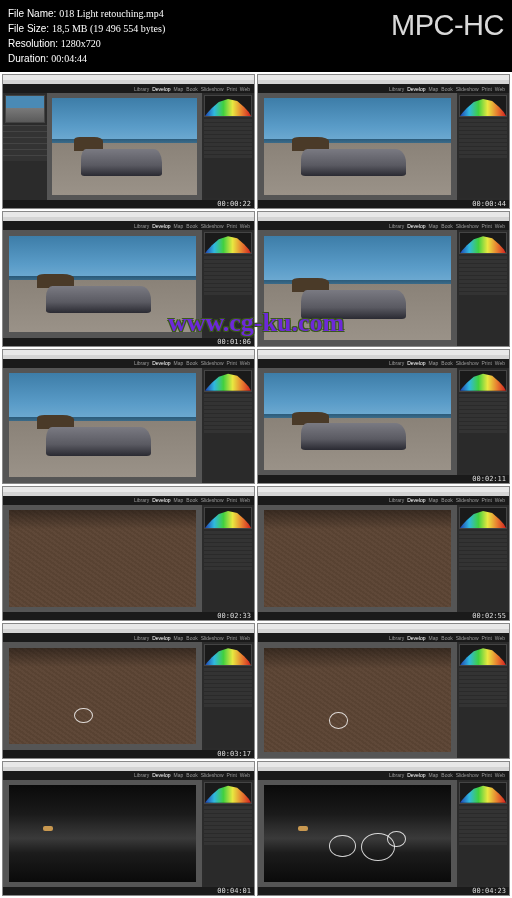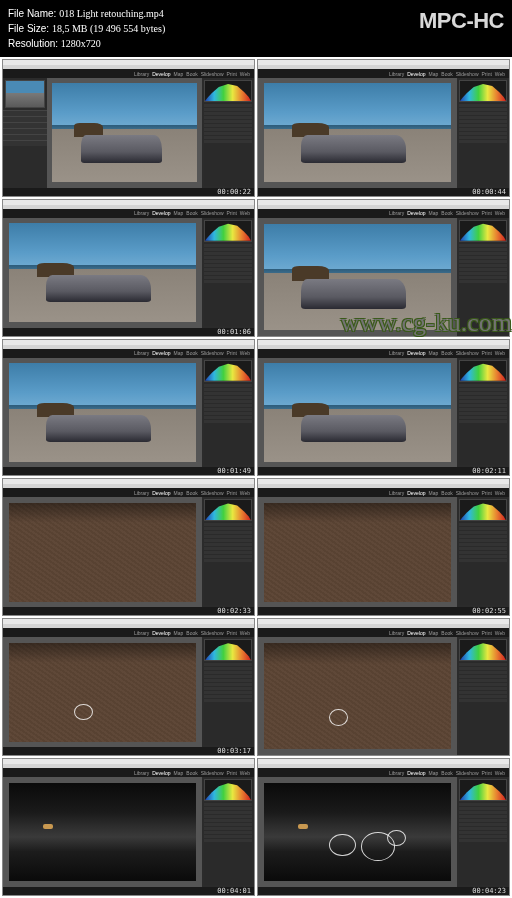--- a/index.html
+++ b/index.html
@@ -5,21 +5,21 @@
   * { margin: 0; padding: 0; box-sizing: border-box; }
   body { width: 512px; height: 898px; background: #fff; font-family: Arial, sans-serif; font-size: 9px; overflow: hidden; }
   
   .container { width: 512px; height: 898px; display: flex; flex-direction: column; }
   
   
   .info-header { background: #000; color: #fff; padding: 6px 8px; font-size: 10px; line-height: 1.5; position: relative; }
   .info-row { display: block; }
   .info-label { display: inline; }
   .info-val { display: inline; font-family: Liberation Serif, serif; }
-  .app-badge { position: absolute; top: 4px; right: 8px; font-size: 22px; font-weight: bold; color: rgba(255,255,255,0.85); font-family: "Arial Black", sans-serif; letter-spacing: -0.5px; }
+  .app-badge { position: absolute; top: 4px; right: 8px; font-size: 29px; font-weight: normal; color: rgba(255,255,255,0.85); font-family: "Arial Black", sans-serif; letter-spacing: -0.5px; }
   
   
   .thumb-grid { flex: 1; display: grid; grid-template-columns: 1fr 1fr; grid-template-rows: repeat(6, 1fr); gap: 2px; background: #fff; padding: 2px; }
   
   .thumb { background: #7dd3fc; border: 1px solid #888; display: flex; flex-direction: column; position: relative; overflow: hidden; }
   
   
   .thumb-titlebar { height: 5px; background: #e8e8e8; }
   .thumb-menubar { height: 4px; background: #d4d4d4; }
   
@@ -51,21 +51,21 @@
   .histo { height: 22px; background: #1a1a1a; position: relative; overflow: hidden; border: 1px solid #444; }
   .histo-shape { position: absolute; bottom: 0; left: 0; right: 0; height: 100%; background: linear-gradient(90deg, #2040b0 0%, #30b8e0 20%, #40d040 40%, #e8e840 60%, #e88030 80%, #d02020 100%); clip-path: polygon(0 100%, 5% 85%, 15% 60%, 30% 30%, 50% 15%, 70% 25%, 85% 55%, 95% 80%, 100% 100%); }
   .panel-strip { height: 6px; background: #333; border-top: 1px solid #444; }
   .panel-sliders { flex:1; background: #2a2a2a; display: flex; flex-direction: column; gap: 1px; padding: 1px 0; }
   .slider-row { height: 3px; background: #333; }
   
   .thumb-footer { height: 8px; background: #1a1a1a; display: flex; align-items:center; justify-content: flex-end; padding: 0 3px; }
   .timestamp { color: #ddd; font-size: 7px; font-family: monospace; }
   
   
-  .watermark { position: absolute; top: 308px; left: 0; right: 0; text-align: right; font-size: 26px; font-weight: normal; color: #737373; text-shadow: 1px 1px 0 #3a5a1a, -1px -1px 0 #3a5a1a, 1px -1px 0 #3a5a1a, -1px 1px 0 #3a5a1a; pointer-events: none; z-index: 50; font-family: "Times New Roman", serif; }
+  .watermark { position: absolute; top: 308px; left: 0; right: 0; text-align: center; font-size: 26px; font-weight: bold; color: #6d28d9; text-shadow: 1px 1px 0 #3a5a1a, -1px -1px 0 #3a5a1a, 1px -1px 0 #3a5a1a, -1px 1px 0 #3a5a1a; pointer-events: none; z-index: 50; font-family: "Times New Roman", serif; }
   
   .spot-circle { position: absolute; border: 1px solid rgba(255,255,255,0.8); border-radius: 50%; }
 </style>
 </head>
 <body>
 
 <div class="container">
 
   <div class="info-header">
     <div class="app-badge">
@@ -76,20 +76,24 @@
       <span class="info-val">018 Light retouching.mp4</span>
     </span>
     <span class="info-row">
       <span class="info-label">File Size:</span>
       <span class="info-val">18,5 MB (19 496 554 bytes)</span>
     </span>
     <span class="info-row">
       <span class="info-label">Resolution:</span>
       <span class="info-val">1280x720</span>
     </span>
+    <span class="info-row">
+      <span class="info-label">Duration:</span>
+      <span class="info-val">00:04:44</span>
+    </span>
   </div>
 
   <div class="thumb-grid" id="thumb-grid">
       <div class="thumb">
         <div class="thumb-titlebar"></div>
         <div class="thumb-menubar"></div>
         <div class="thumb-modules">
           <span class="mod-item">Library</span>
           <span class="mod-item active">Develop</span>
           <span class="mod-item">Map</span>
@@ -272,23 +276,20 @@
               <div class="slider-row"></div>
               <div class="slider-row"></div>
               <div class="slider-row"></div>
               <div class="slider-row"></div>
               <div class="slider-row"></div>
               <div class="slider-row"></div>
               <div class="slider-row"></div>
               <div class="slider-row"></div>
             </div>
           </div>
-        </div>
-        <div class="thumb-footer">
-          <span class="timestamp">00:01:49</span>
         </div>
       </div>
       <div class="thumb">
         <div class="thumb-titlebar"></div>
         <div class="thumb-menubar"></div>
         <div class="thumb-modules">
           <span class="mod-item">Library</span>
           <span class="mod-item active">Develop</span>
           <span class="mod-item">Map</span>
           <span class="mod-item">Book</span>

